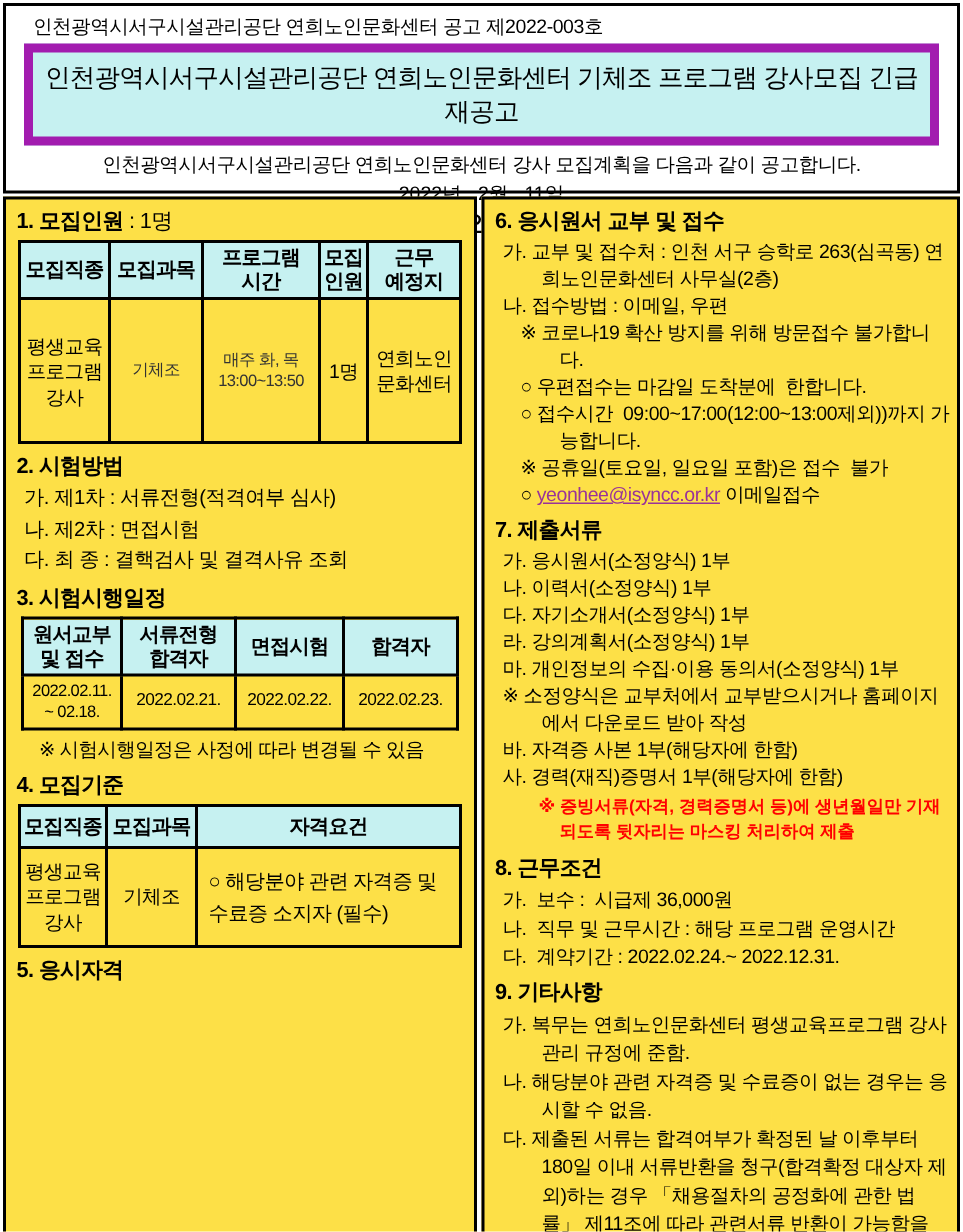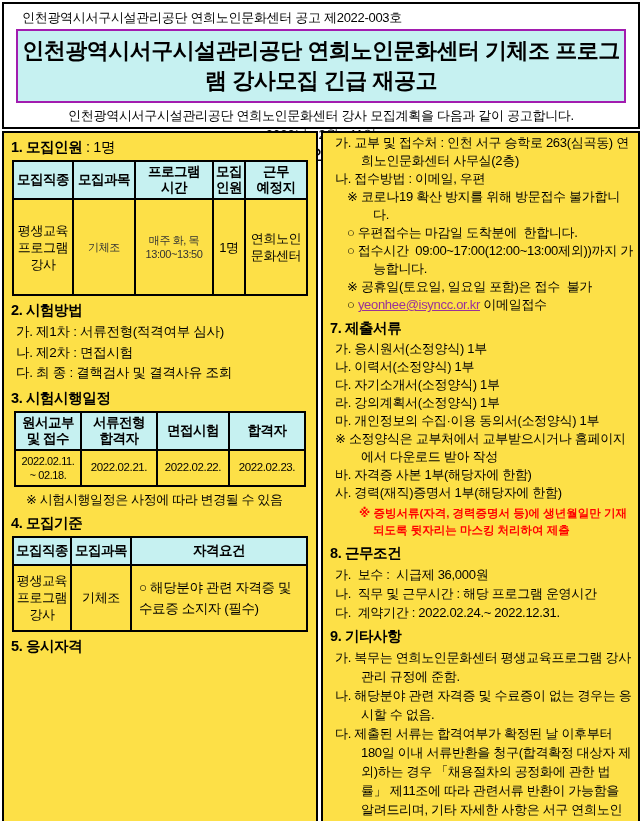--- a/index.html
+++ b/index.html
@@ -19,24 +19,24 @@
   
   .header-box{
     margin:2px 2px 0 2px;
     border:2px solid #000;
     height:127px;
     padding-top:5px;
   }
   .notice-no{font-size:13px;margin:0 0 2px 18px;letter-spacing:-0.3px;}
   .title-box{
     margin:2px 12px 4px 12px;
-    border:2px solid #a21caf;
+    border:6px solid #a21caf;
     background:var(--hl);
-    font-weight:bold;
-    font-size:22px;
+    font-weight:normal;
+    font-size:17px;
     text-align:center;
     padding:5px 2px;
     letter-spacing:-0.5px;
   }
   .intro{font-size:13px;text-align:center;letter-spacing:-0.3px;}
   .date{font-size:13px;text-align:center;margin-top:1px;white-space:pre;}
   .signature{font-size:14.5px;font-weight:bold;text-align:right;padding-right:10px;margin-top:1px;letter-spacing:-0.3px;}
 
   
   .columns{display:flex;gap:3px;margin:2px;height:702px;}
@@ -197,20 +197,21 @@
           <td class="qual">○ 해당분야 관련 자격증 및 수료증 소지자 (필수)</td>
         </tr>
       </tbody>
         </table>
 
       <div class="sec-h">5. 응시자격</div>
     </div>
 
     <div class="col col-right">
 
+      <div class="sec-h">6. 응시원서 교부 및 접수</div>
       <ul class="items">
         <li class="item">가. 교부 및 접수처 : 인천 서구 승학로 263(심곡동) 연희노인문화센터 사무실(2층)</li>
         <li class="item">나. 접수방법 : 이메일, 우편</li>
         <li class="item sub">※ 코로나19 확산 방지를 위해 방문접수 불가합니다.</li>
         <li class="item sub">○ 우편접수는 마감일 도착분에  한합니다.</li>
         <li class="item sub">○ 접수시간  09:00~17:00(12:00~13:00제외))까지 가능합니다.</li>
         <li class="item sub">※ 공휴일(토요일, 일요일 포함)은 접수  불가</li>
         <li class="item sub"><span>○ </span><span class="email-link">yeonhee@isyncc.or.kr</span><span> 이메일접수</span></li>
       </ul>
 

